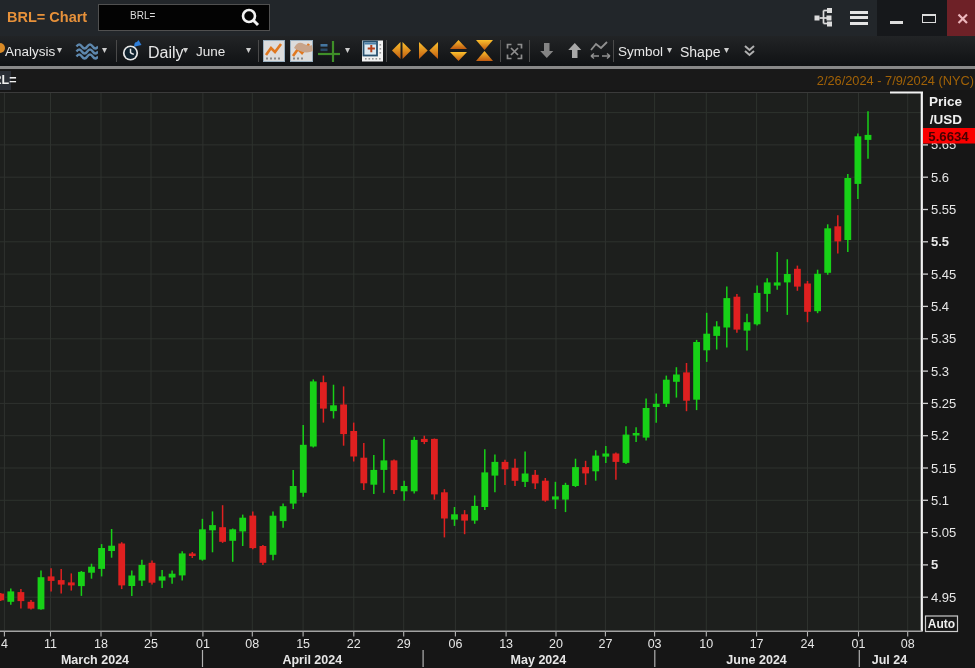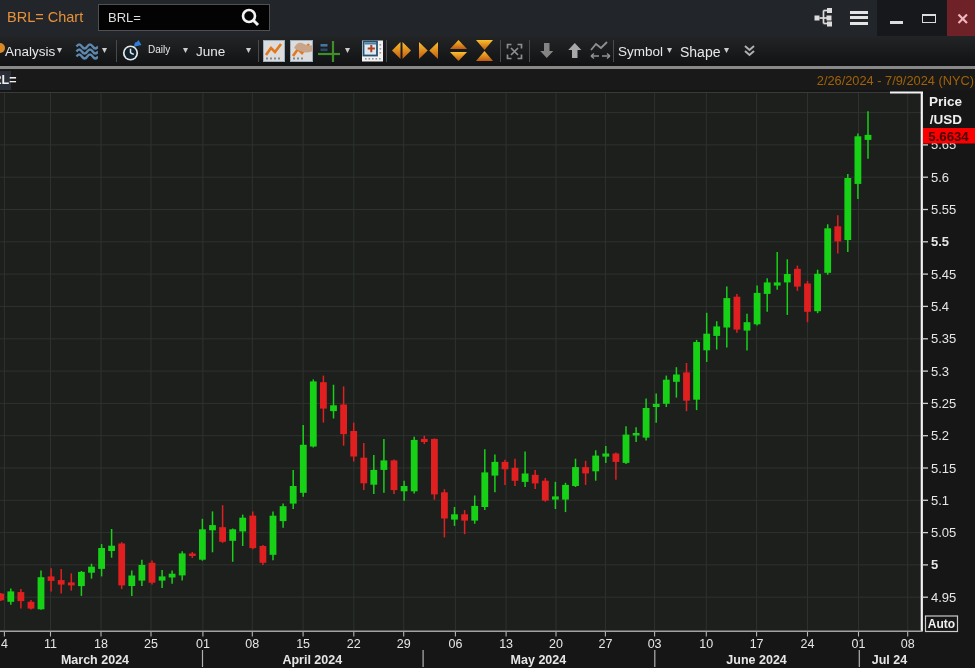--- a/index.html
+++ b/index.html
@@ -1,23 +1,23 @@
 <!DOCTYPE html>
 <html><head><meta charset="utf-8"><style>
 *{margin:0;padding:0;box-sizing:border-box}
 html,body{width:975px;height:668px;background:#141414;font-family:"Liberation Sans",sans-serif;overflow:hidden}
 .a{position:absolute}
 </style></head><body>
 
 <div class="a" style="left:0;top:0;width:975px;height:36px;background:#22262a"></div>
 <div class="a" style="left:877px;top:0;width:70px;height:36px;background:#16181b"></div>
 <div class="a" style="left:947px;top:0;width:28px;height:36px;background:#6e2127"></div>
-<span class="a" style="left:7px;top:9px;color:#e7913a;font-weight:normal;font-size:14.5px">BRL= Chart</span>
+<span class="a" style="left:7px;top:9px;color:#e7913a;font-weight:bold;font-size:14.5px">BRL= Chart</span>
 <div class="a" style="left:98px;top:4px;width:172px;height:27px;background:#030303;border:1px solid #505050"></div>
-<span class="a" style="left:108px;top:10px;color:#dddddd;font-size:13px">BRL=</span>
+<span class="a" style="left:130px;top:10px;color:#dddddd;font-size:10px">BRL=</span>
 <svg class="a" style="left:239px;top:7px" width="24" height="22">
     <circle cx="10" cy="9" r="6" fill="none" stroke="#f2f2f2" stroke-width="2.6"></circle>
     <line x1="14.5" y1="13.5" x2="19" y2="18" stroke="#f2f2f2" stroke-width="3"></line>
   </svg>
 <svg class="a" style="left:813px;top:6px" width="22" height="22">
 <rect x="1.5" y="9.5" width="5" height="5" fill="#dcdcdc"></rect>
 <line x1="6.5" y1="12" x2="14" y2="12" stroke="#dcdcdc" stroke-width="1.7"></line>
 <line x1="10.5" y1="4.5" x2="10.5" y2="17.5" stroke="#dcdcdc" stroke-width="1.7"></line>
 <line x1="10.5" y1="4.5" x2="14.5" y2="4.5" stroke="#dcdcdc" stroke-width="1.7"></line>
 <line x1="10.5" y1="17.5" x2="14.5" y2="17.5" stroke="#dcdcdc" stroke-width="1.7"></line>
@@ -50,21 +50,21 @@
 <span class="a" style="left:102px;top:44px;color:#cccccc;font-size:10px">▾</span>
 <div class="a" style="left:116px;top:40px;width:1px;height:22px;background:#4a4a4a"></div>
 <svg class="a" style="left:121px;top:39px" width="22" height="24">
 <path d="M12 8 l5.5 -7 l3 5 z" fill="#2f7ed8"></path>
     <line x1="14" y1="6" x2="16" y2="3.5" stroke="#2f7ed8" stroke-width="2.5"></line>
 <circle cx="9.5" cy="14" r="7.6" fill="#e8e8e8"></circle>
     <circle cx="9.5" cy="14" r="5.9" fill="#10222e"></circle>
 <line x1="9.5" y1="14" x2="9.5" y2="9.7" stroke="#e8e8e8" stroke-width="1.5"></line>
     <line x1="9.5" y1="14" x2="12.8" y2="15.4" stroke="#e8e8e8" stroke-width="1.5"></line>
   </svg>
-<span class="a" style="left:148px;top:44px;color:#e8e8e8;font-size:10px">Daily</span>
+<span class="a" style="left:148px;top:44px;color:#e8e8e8;font-size:16px">Daily</span>
 <span class="a" style="left:183px;top:44px;color:#cccccc;font-size:10px">▾</span>
 <span class="a" style="left:196px;top:44px;color:#e8e8e8;font-size:13.5px">June</span>
 <span class="a" style="left:246px;top:44px;color:#cccccc;font-size:10px">▾</span>
 <div class="a" style="left:258px;top:40px;width:1px;height:22px;background:#4a4a4a"></div>
 <svg class="a" style="left:263px;top:40px" width="22" height="22">
 <rect x="0.5" y="0.5" width="21" height="21" fill="#dcdcdc" stroke="#9ab0c0" stroke-width="1"></rect>
 <path d="M3 15 l5 -7 l4 4 l6 -8" fill="none" stroke="#e07820" stroke-width="2.6"></path>
 <rect x="3" y="17.5" width="2" height="2" fill="#888"></rect>
     <rect x="7" y="17.5" width="2" height="2" fill="#888"></rect>
     <rect x="11" y="17.5" width="2" height="2" fill="#888"></rect>

